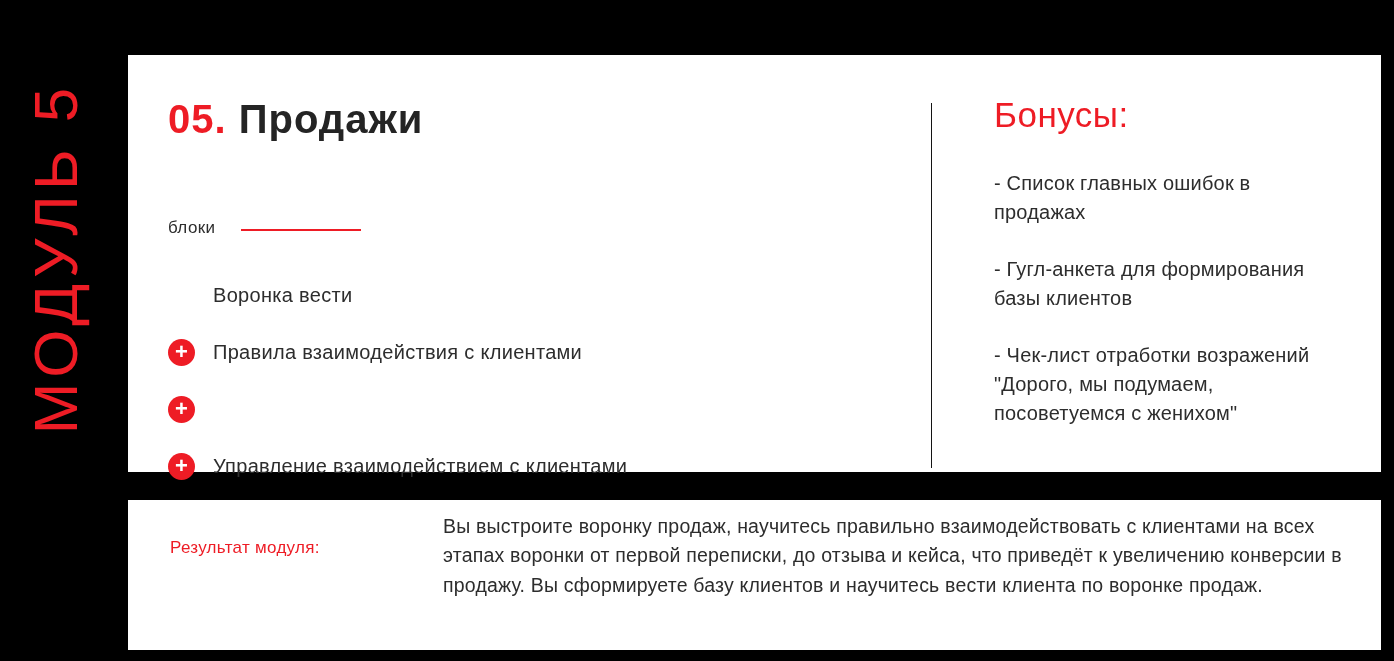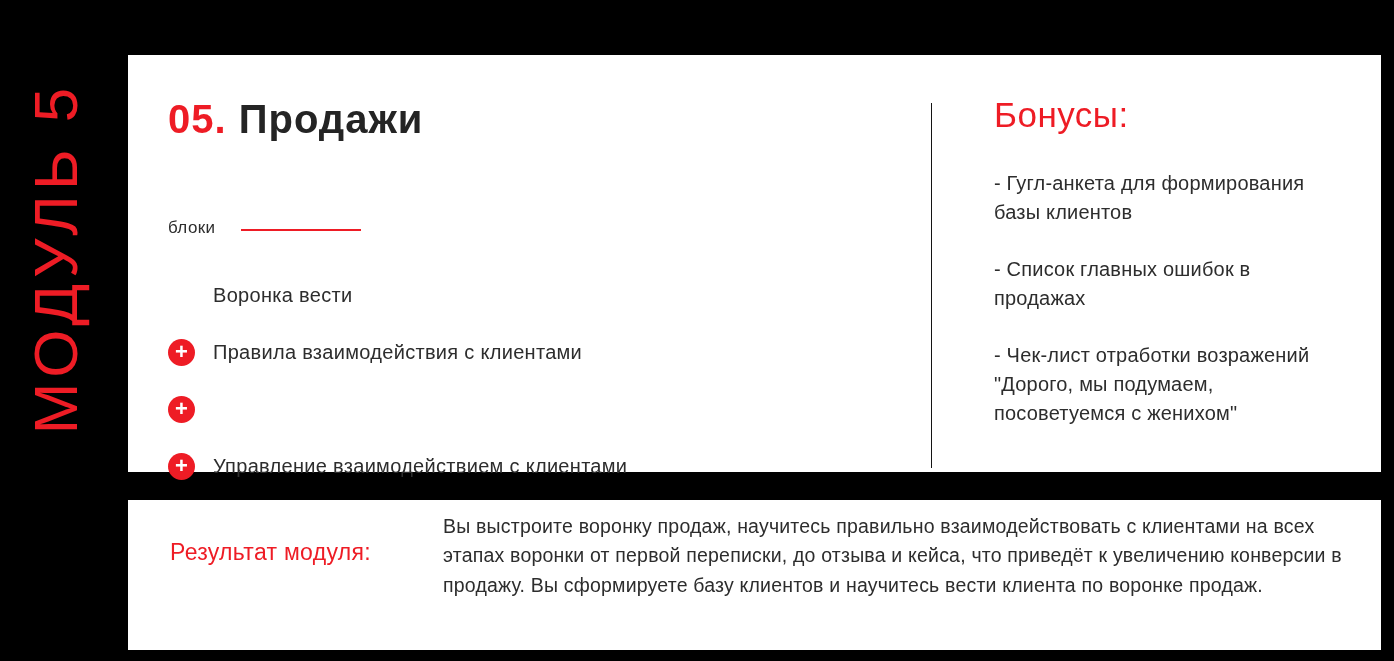--- a/index.html
+++ b/index.html
@@ -77,21 +77,21 @@
     color: #ee1c25; margin-bottom: 34px;
   }
   .bonuses p {
     font-size: 20px; line-height: 1.45; letter-spacing: 0.2px;
     color: #2d2d2d; margin-bottom: 28px;
   }
 
   .bottom-card { left: 128px; top: 500px; width: 1253px; height: 150px; }
   .result-label {
     position: absolute; left: 42px; top: 36px; width: 210px;
-    font-size: 23px; line-height: 1.45; letter-spacing: 0.3px;
+    font-size: 17px; line-height: 1.45; letter-spacing: 0.3px;
     color: #ee1c25;
   }
   .result-text {
     position: absolute; left: 307px; top: 12px; width: 925px;
     font-size: 19.5px; line-height: 1.5; letter-spacing: 0.2px;
     color: #2d2d2d;
     margin-left: 8px;
   }
 
   
@@ -129,22 +129,22 @@
       <div class="list-row">
         <span class="plus">+</span>
         <span class="item-label">Управление взаимодействием с клиентами</span>
       </div>
     </div>
 
     <div class="divider"></div>
 
     <aside class="bonuses">
       <h2>Бонусы:</h2>
+      <p>- Список главных ошибок в продажах</p>
       <p>- Гугл-анкета для формирования базы клиентов</p>
-      <p>- Список главных ошибок в продажах</p>
       <p>- Чек-лист отработки возражений "Дорого, мы подумаем, посоветуемся с женихом"</p>
     </aside>
 
   </section>
 
   <section class="card bottom-card">
     <div class="result-label">Результат модуля:</div>
     <p class="result-text">Вы выстроите воронку продаж, научитесь правильно взаимодействовать с клиентами на всех этапах воронки от первой переписки, до отзыва и кейса, что приведёт к увеличению конверсии в продажу. Вы сформируете базу клиентов и научитесь вести клиента по воронке продаж.</p>
   </section>
 

